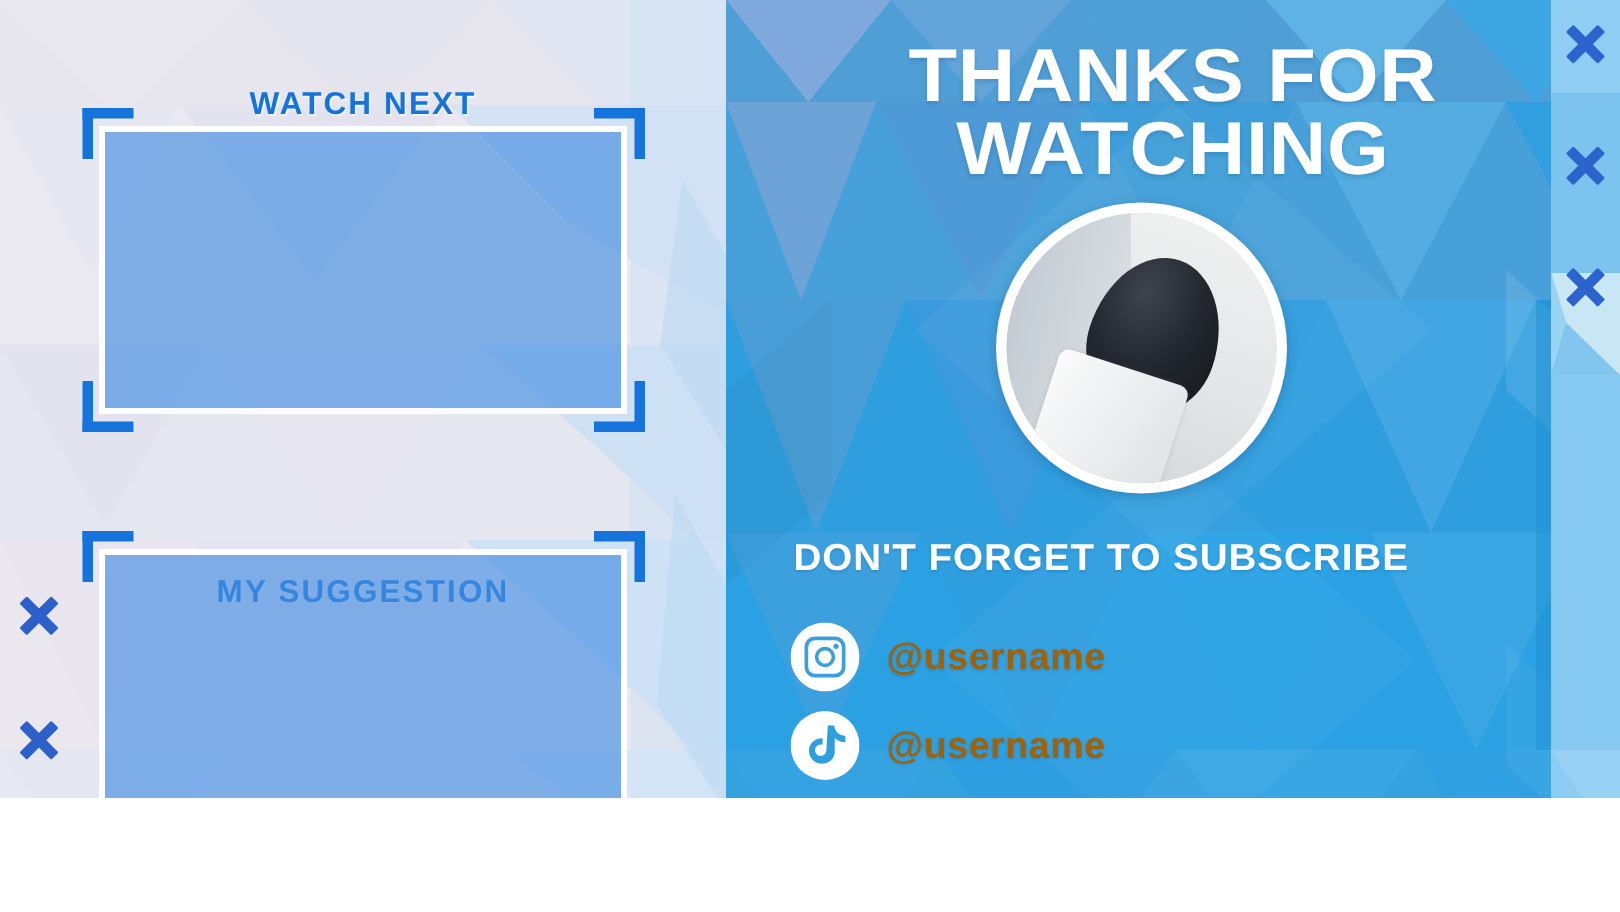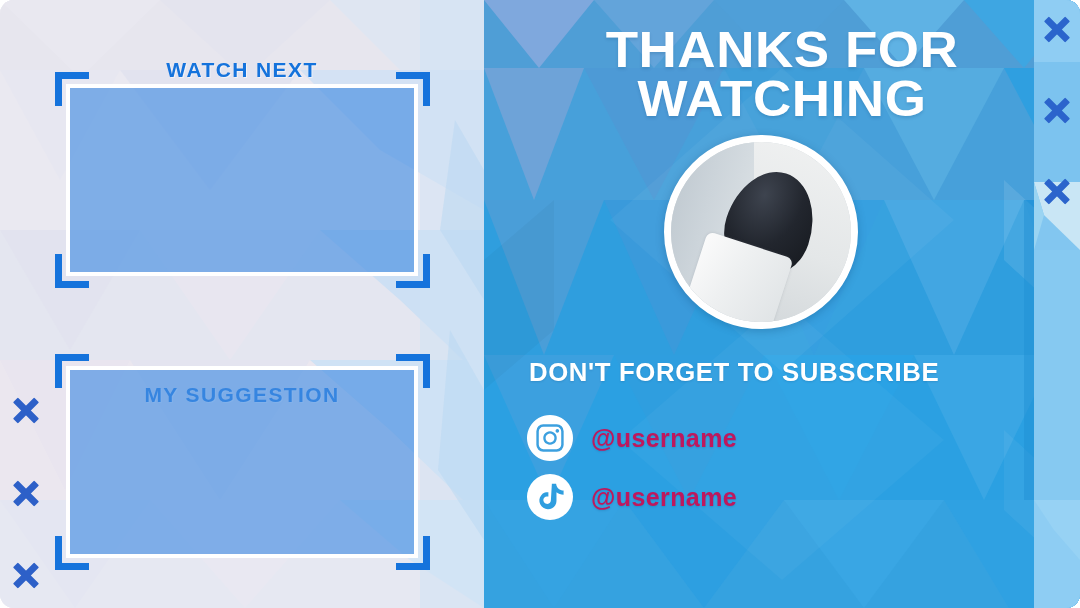--- a/index.html
+++ b/index.html
@@ -7,23 +7,22 @@
 
   html, body {
     width:1080px; height:608px;
     overflow:hidden;
     background:#ffffff;
     font-family:"Liberation Sans", sans-serif;
   }
 
   #stage {
     position:relative;
-    width:1080px; height:608px;
-    overflow:hidden;
-    border-radius:14px;
+    width:1080px; height:532px;
+    overflow:hidden;
   }
 
   
   .panel-left {
     position:absolute;
     left:0; top:0;
     width:484px; height:608px;
     background:#ecebf2;
     overflow:hidden;
   }
@@ -161,21 +160,21 @@
     display:flex;
     align-items:center;
   }
   .social-icon {
     width:46px; height:46px;
     flex:0 0 46px;
     display:block;
   }
   .social-handle {
     margin-left:18px;
-    color:#be185d;
+    color:#a16207;
     font-weight:bold;
     font-size:25px;
     letter-spacing:0.4px;
     text-shadow:0 1px 2px rgba(0,60,110,0.18);
     white-space:nowrap;
   }
 
   
   .x-mark {
     position:absolute;

